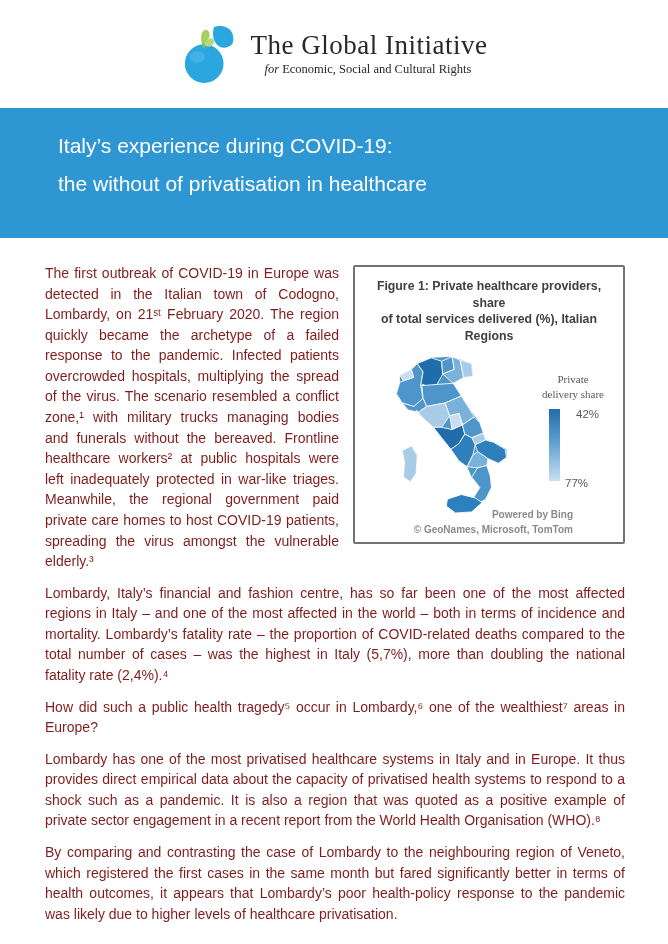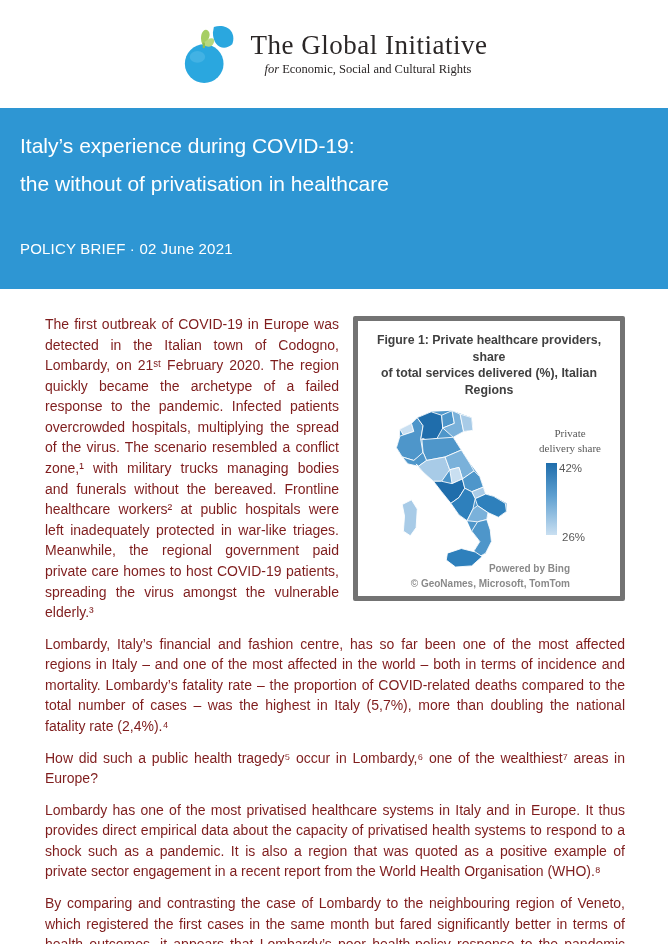--- a/index.html
+++ b/index.html
@@ -17,51 +17,51 @@
     font-family:"Liberation Serif", serif; font-size:27px; color:#2b2727;
     letter-spacing:.5px; line-height:1.05;
   }
   .org-tagline {
     font-family:"Liberation Serif", serif; font-size:12.5px; color:#2b2727;
     margin-top:2px; padding-left:14px;
   }
   .org-tagline .lead { font-style:italic; margin-right:3px; }
 
   
-  .banner { height:181px; background:#2E96D3; padding:27px 45px 0 20px; }
+  .banner { height:130px; background:#2E96D3; padding:27px 45px 0 58px; }
   .banner-title { color:#ffffff; font-size:21px; font-weight:400; line-height:1; }
   .banner-title.second { margin-top:17px; }
   .banner-kicker { color:#ffffff; font-size:15px; font-weight:400; margin-top:46px; letter-spacing:.2px; }
 
   
   .content { padding:25px 43px 0 45px; }
   .intro-heading { color:#3AA3DC; font-size:17.5px; font-weight:400; margin-bottom:13px; }
   .content p {
     font-size:14px; color:#7f1d1d; text-align:justify; line-height:1.47;
     margin-bottom:11px;
   }
 
   
   .figure {
     float:right; width:272px; background:#fff;
-    border:5px solid #737373; border-radius:2px;
+    border:2px solid #737373; border-radius:2px;
     margin:2px 0 10px 14px; padding:11px 8px 5px 8px;
   }
   .fig-caption { text-align:center; font-weight:bold; font-size:12.3px; color:#404040; line-height:1.35; }
   .fig-body { display:flex; margin-top:8px; }
   .map-wrap { flex:1; display:flex; justify-content:center; }
   .map-wrap svg { height:168px; }
   .legend { width:84px; padding-top:20px; text-align:center; }
   .legend-title { font-size:11px; color:#595959; line-height:1.3;font-family:Liberation Serif, serif; }
   .legend-scale { position:relative; height:86px; margin-top:8px; }
   .legend-bar {
     position:absolute; left:18px; top:0; width:11px; height:72px;
     background:linear-gradient(#1F6DAB, #5d9fd0 45%, #c9dff1 100%);
   }
-  .legend-max { position:absolute; left:31px; top:-1px; font-size:11.5px; color:#595959; }
+  .legend-max { position:absolute; left:45px; top:-1px; font-size:11.5px; color:#595959; }
   .legend-min { position:absolute; left:34px; top:68px; font-size:11.5px; color:#595959; }
   .fig-attr { text-align:right; padding-right:42px; font-size:10px; color:#8a8a8a; line-height:1.45; margin-top:-12px;font-weight:bold; }
 </style>
 </head>
 <body>
 
 <div class="header">
   <svg class="logo-icon" viewBox="0 0 60 64" aria-hidden="true">
     <circle cx="24" cy="42" r="20" fill="#2AA7DF"></circle>
     <ellipse cx="17" cy="35" rx="8" ry="6" fill="#56BCE8" opacity="0.55"></ellipse>
@@ -119,21 +119,21 @@
         </svg>
       </div>
       <div class="legend">
         <div class="legend-title">
           <div>Private</div>
           <div>delivery share</div>
         </div>
         <div class="legend-scale">
           <div class="legend-bar"></div>
           <span class="legend-max">42%</span>
-          <span class="legend-min">26%</span>
+          <span class="legend-min">77%</span>
         </div>
       </div>
     </div>
     <div class="fig-attr">
       <div>Powered by Bing</div>
       <div>© GeoNames, Microsoft, TomTom</div>
     </div>
   </div>
 
   <p>The first outbreak of COVID-19 in Europe was detected in the Italian town of Codogno, Lombardy, on 21ˢᵗ February 2020. The region quickly became the archetype of a failed response to the pandemic. Infected patients overcrowded hospitals, multiplying the spread of the virus. The scenario resembled a conflict zone,¹ with military trucks managing bodies and funerals without the bereaved. Frontline healthcare workers² at public hospitals were left inadequately protected in war-like triages. Meanwhile, the regional government paid private care homes to host COVID-19 patients, spreading the virus amongst the vulnerable elderly.³</p>

